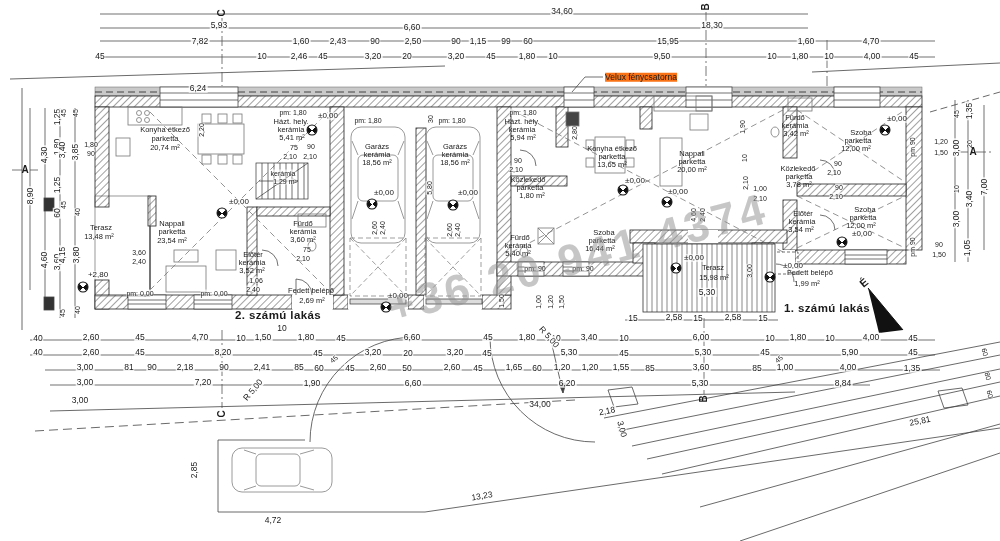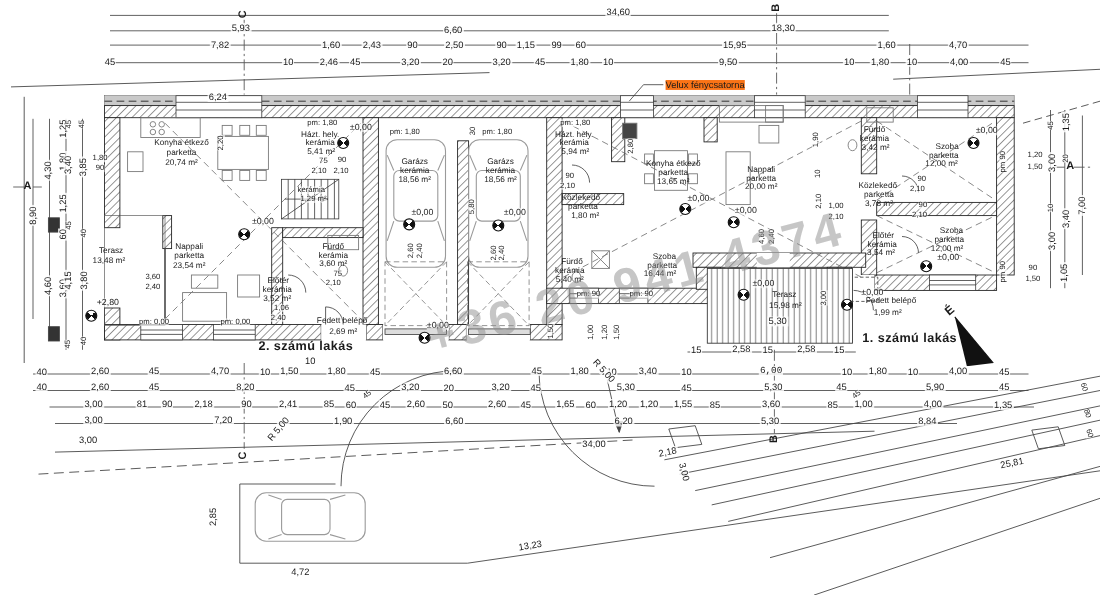--- a/index.html
+++ b/index.html
@@ -292,21 +292,21 @@
       <div class="lbl dim" style="left: 241px; top: 338px;">10</div>
       <div class="lbl dim" style="left: 263px; top: 337px;">1,50</div>
       <div class="lbl dim" style="left: 306px; top: 337px;">1,80</div>
       <div class="lbl dim" style="left: 341px; top: 338px;">45</div>
       <div class="lbl dim" style="left: 412px; top: 337px;">6,60</div>
       <div class="lbl dim" style="left: 488px; top: 337px;">45</div>
       <div class="lbl dim" style="left: 527px; top: 337px;">1,80</div>
       <div class="lbl dim" style="left: 556px; top: 338px;">10</div>
       <div class="lbl dim" style="left: 589px; top: 337px;">3,40</div>
       <div class="lbl dim" style="left: 624px; top: 338px;">10</div>
-      <div class="lbl dim" style="left: 701px; top: 337px; font-family: Liberation Mono, monospace;">6,00</div>
+      <div class="lbl dim" style="left: 701px; top: 337px;">6,00</div>
       <div class="lbl dim" style="left: 770px; top: 338px;">10</div>
       <div class="lbl dim" style="left: 798px; top: 337px;">1,80</div>
       <div class="lbl dim" style="left: 830px; top: 338px;">10</div>
       <div class="lbl dim" style="left: 871px; top: 337px;">4,00</div>
       <div class="lbl dim" style="left: 913px; top: 338px;">45</div>
       <div class="lbl dim" style="left: 38px; top: 352px;">40</div>
       <div class="lbl dim" style="left: 91px; top: 352px;">2,60</div>
       <div class="lbl dim" style="left: 140px; top: 352px;">45</div>
       <div class="lbl dim" style="left: 223px; top: 352px;">8,20</div>
       <div class="lbl dim" style="left: 318px; top: 353px;">45</div>

